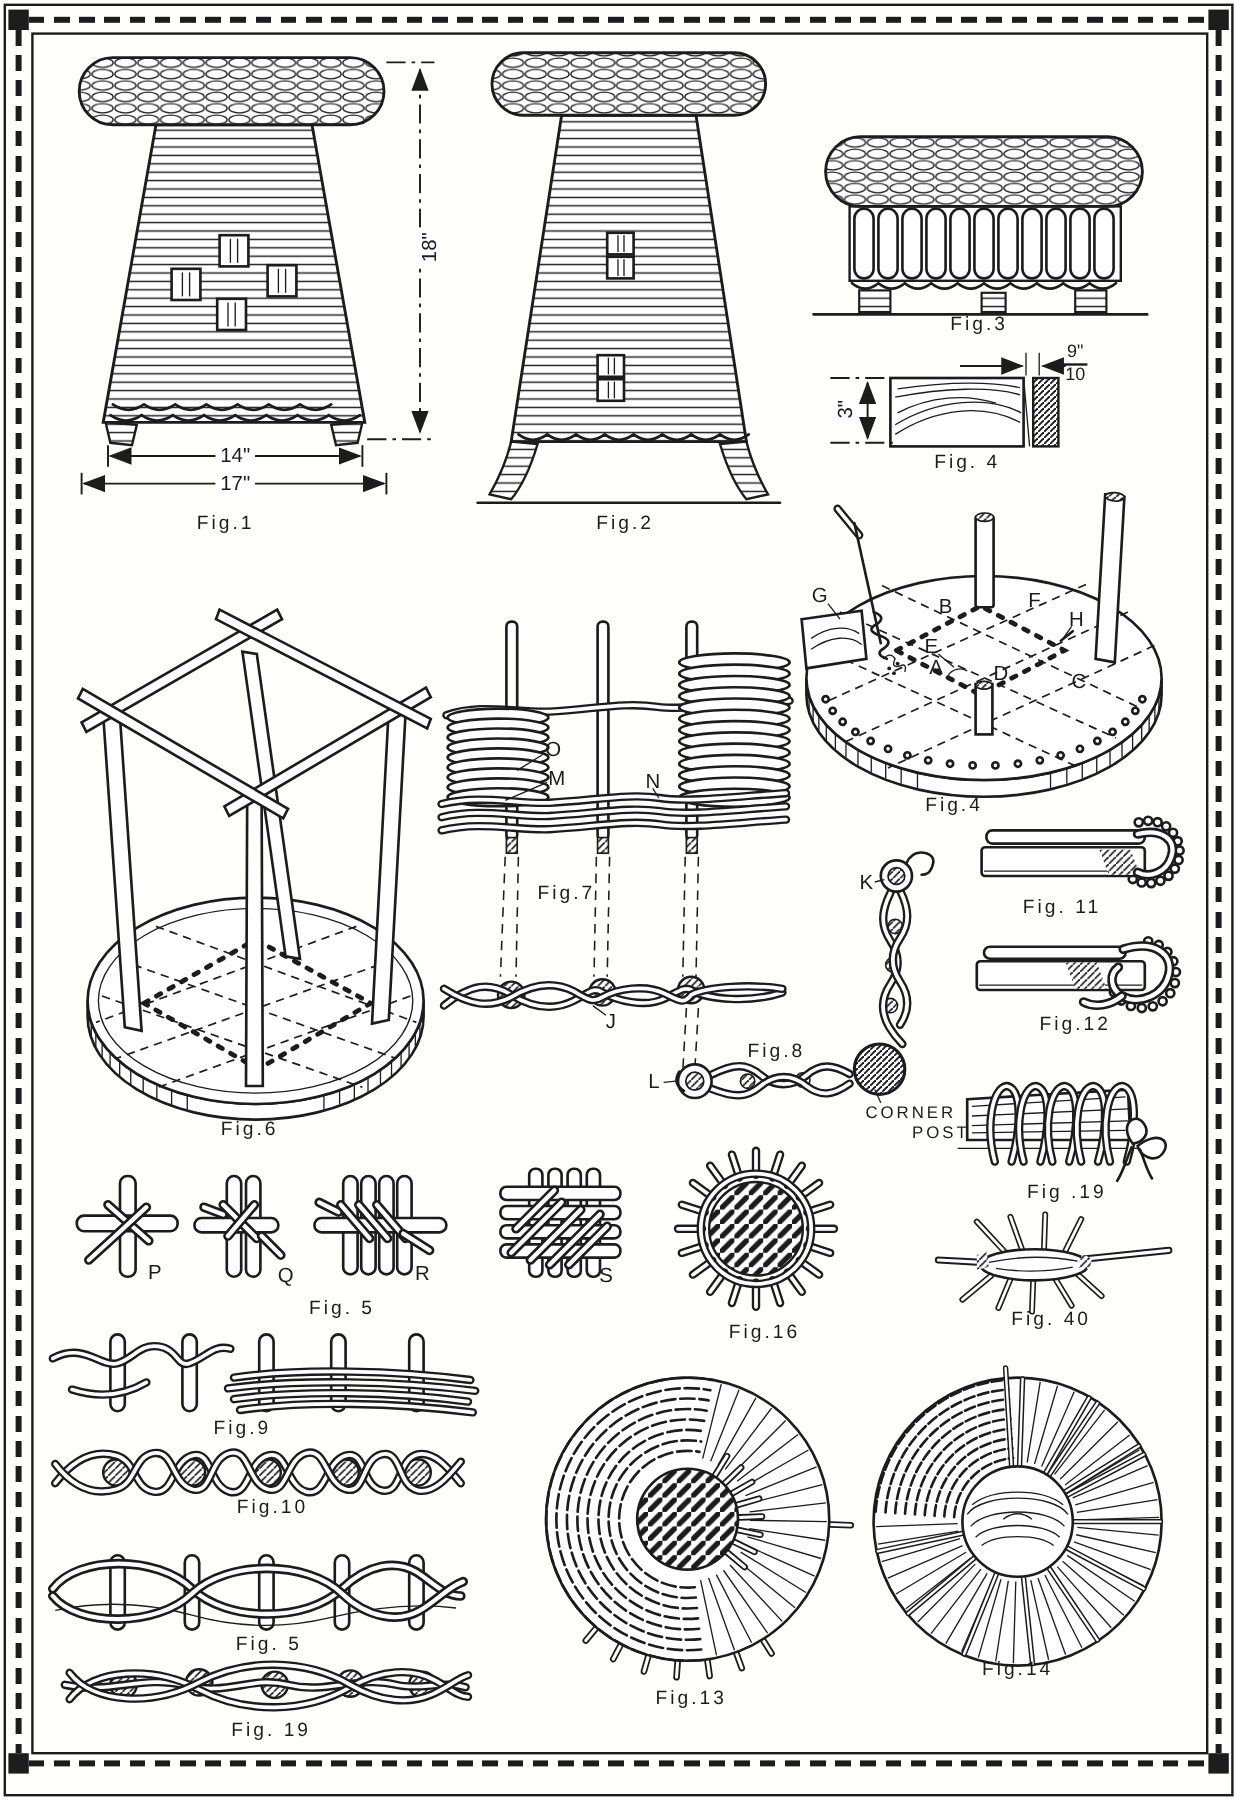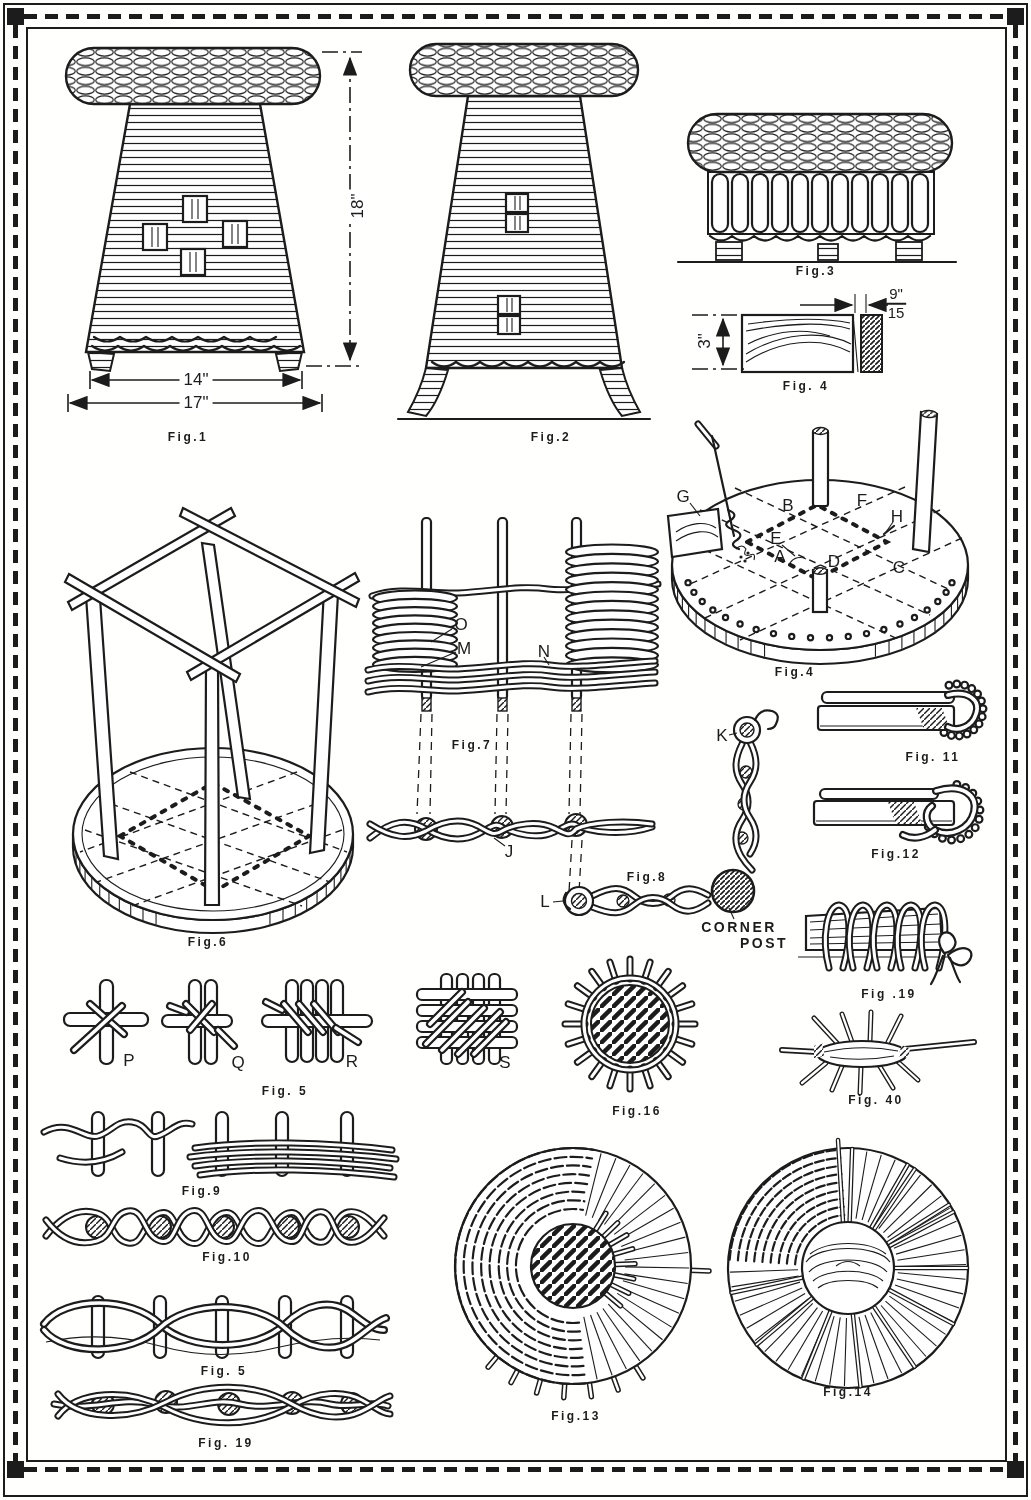--- a/index.html
+++ b/index.html
@@ -18,23 +18,23 @@
   .thin{stroke:#1c1c1c;fill:none;stroke-width:1.1;}
   .tube{stroke:#1c1c1c;fill:none;stroke-linecap:round;}
   .tube-core{stroke:#fff;fill:none;stroke-linecap:round;}
   .dim{stroke:#1c1c1c;fill:none;stroke-width:1.6;}
   .dd{stroke-dasharray:16 5 3 5;}
   .lat{stroke:#1c1c1c;fill:none;stroke-width:1.4;stroke-dasharray:7 5;}
   .hv{stroke:#1c1c1c;fill:none;stroke-width:4;stroke-dasharray:4 8;stroke-linecap:round;}
   .gdash{stroke:#1c1c1c;fill:none;stroke-width:1.3;stroke-dasharray:8 6;}
   
   .cap,.lbl,.dimlbl,.frac,.small{position:absolute;transform:translate(-50%,-50%);white-space:nowrap;}
-  .cap{font-size:12px;letter-spacing:2.5px;font-weight:700;}
+  .cap{font-size:16px;letter-spacing:2.5px;font-weight:400;}
   .lbl{font-size:17px;font-weight:500;}
-  .small{font-size:14px;letter-spacing:2.5px;font-weight:700;}
+  .small{font-size:14px;letter-spacing:2.5px;font-weight:400;margin-left:20px;}
   .dimlbl{font-size:17px;background:#fff;padding:0 4px;}
   .rot{transform:translate(-50%,-50%) rotate(-90deg);}
   .frac{display:flex;flex-direction:column;align-items:center;font-size:15px;line-height:1.05;font-weight:500;}
   .frac .num{border-bottom:2px solid #1c1c1c;padding:0 3px 1px;}
 </style>
 </head>
 <body>
 
 <div class="plate">
 
@@ -828,47 +828,47 @@
       <path class="thin" d="M810,1254 C828,1240 868,1240 886,1254"></path>
       <path class="thin" d="M806,1262 C818,1244 878,1244 890,1262"></path>
       <path class="thin" d="M809,1272 C822,1256 874,1256 887,1272"></path>
       <path class="thin" d="M813,1281 C826,1268 870,1268 883,1281"></path>
       <path class="thin" d="M818,1288 C830,1278 866,1278 878,1288"></path>
       <path class="thin" d="M836,1266 C844,1260 852,1260 860,1266"></path>
     </g>
   </svg>
 
   <span class="cap" style="left:188px;top:437px">Fig.1</span>
-  <span class="cap" style="left:551px;top:437px">Fig.2</span>
+  <span class="cap" style="left:521px;top:437px">Fig.2</span>
   <span class="cap" style="left:816px;top:271px">Fig.3</span>
   <span class="cap" style="left:795px;top:672px">Fig.4</span>
   <span class="cap" style="left:806px;top:386px">Fig. 4</span>
   <span class="cap" style="left:208px;top:942px">Fig.6</span>
   <span class="cap" style="left:472px;top:745px">Fig.7</span>
   <span class="cap" style="left:647px;top:877px">Fig.8</span>
   <span class="cap" style="left:202px;top:1191px">Fig.9</span>
   <span class="cap" style="left:227px;top:1257px">Fig.10</span>
-  <span class="cap" style="left:933px;top:757px">Fig. 11</span>
+  <span class="cap" style="left:885px;top:757px">Fig. 11</span>
   <span class="cap" style="left:896px;top:854px">Fig.12</span>
   <span class="cap" style="left:576px;top:1416px">Fig.13</span>
   <span class="cap" style="left:848px;top:1392px">Fig.14</span>
   <span class="cap" style="left:285px;top:1091px">Fig. 5</span>
   <span class="cap" style="left:637px;top:1111px">Fig.16</span>
   <span class="cap" style="left:224px;top:1371px">Fig. 5</span>
   <span class="cap" style="left:226px;top:1443px">Fig. 19</span>
   <span class="cap" style="left:889px;top:994px">Fig .19</span>
   <span class="cap" style="left:876px;top:1100px">Fig. 40</span>
 
   <span class="dimlbl rot" style="left:358px;top:206px">18"</span>
   <span class="dimlbl" style="left:196px;top:380px">14"</span>
   <span class="dimlbl" style="left:196px;top:403px">17"</span>
   <span class="dimlbl rot" style="left:705px;top:341px">3"</span>
   <span class="frac" style="left:896px;top:303px">
     <span class="num">9"</span>
-    <span class="den">15</span>
+    <span class="den">10</span>
   </span>
 
   <span class="lbl" style="left:683px;top:497px">G</span>
   <span class="lbl" style="left:788px;top:506px">B</span>
   <span class="lbl" style="left:862px;top:501px">F</span>
   <span class="lbl" style="left:897px;top:517px">H</span>
   <span class="lbl" style="left:776px;top:539px">E</span>
   <span class="lbl" style="left:780px;top:557px">A</span>
   <span class="lbl" style="left:834px;top:562px">D</span>
   <span class="lbl" style="left:899px;top:568px">C</span>

